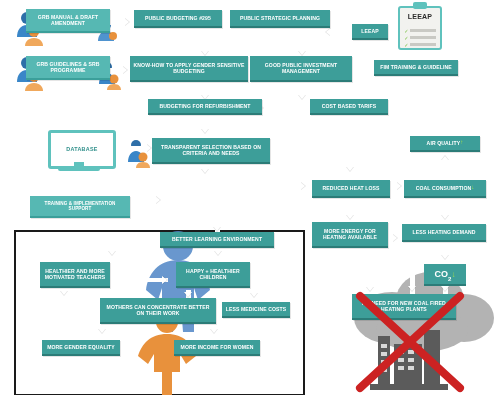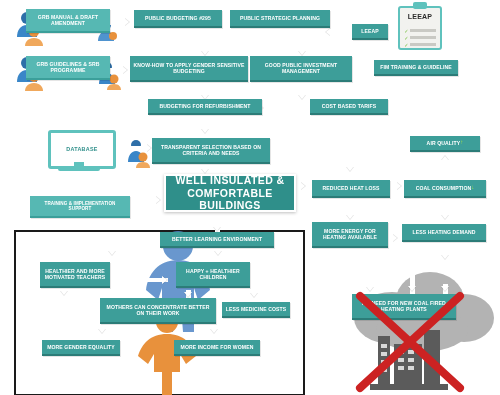--- a/index.html
+++ b/index.html
@@ -335,23 +335,20 @@
 
   <div class="node small" style="left:152px;top:138px;width:118px;height:26px;">
     <span>TRANSPARENT SELECTION BASED ON CRITERIA AND NEEDS</span>
   </div>
 
   <div class="node small" style="left:410px;top:136px;width:70px;height:16px;">
     <span>AIR QUALITY</span>
     <span class="chip up">↑</span>
   </div>
 
-  <div class="node hero" style="left:164px;top:174px;width:132px;height:38px;">
-    <span>WELL INSULATED &amp; COMFORTABLE BUILDINGS</span>
-  </div>
 
   <div class="node small" style="left:312px;top:180px;width:78px;height:18px;">
     <span>REDUCED HEAT LOSS</span>
   </div>
 
   <div class="node small" style="left:404px;top:180px;width:82px;height:18px;">
     <span>COAL CONSUMPTION</span>
     <span class="chip dn">↓</span>
   </div>
 
@@ -364,20 +361,25 @@
   </div>
 
   <div class="node small" style="left:402px;top:224px;width:84px;height:18px;">
     <span>LESS HEATING DEMAND</span>
   </div>
 
   <div class="node small" style="left:160px;top:232px;width:114px;height:16px;">
     <span>BETTER LEARNING ENVIRONMENT</span>
   </div>
 
+  <div class="co2" style="left:424px;top:264px;width:42px;height:20px;font-size:9px;">
+    <span>CO</span>
+      <span style="font-size:6px;align-self:flex-end;margin-bottom:2px;">2</span>
+      <span class="chip dn" style="font-size:8px;">↓</span>
+  </div>
 
   <div class="node small" style="left:40px;top:262px;width:70px;height:26px;">
     <span>HEALTHIER AND MORE MOTIVATED TEACHERS</span>
   </div>
 
   <div class="node small" style="left:176px;top:262px;width:74px;height:26px;">
     <span>HAPPY + HEALTHIER CHILDREN</span>
   </div>
 
   <div class="node small" style="left:352px;top:294px;width:104px;height:26px;">

